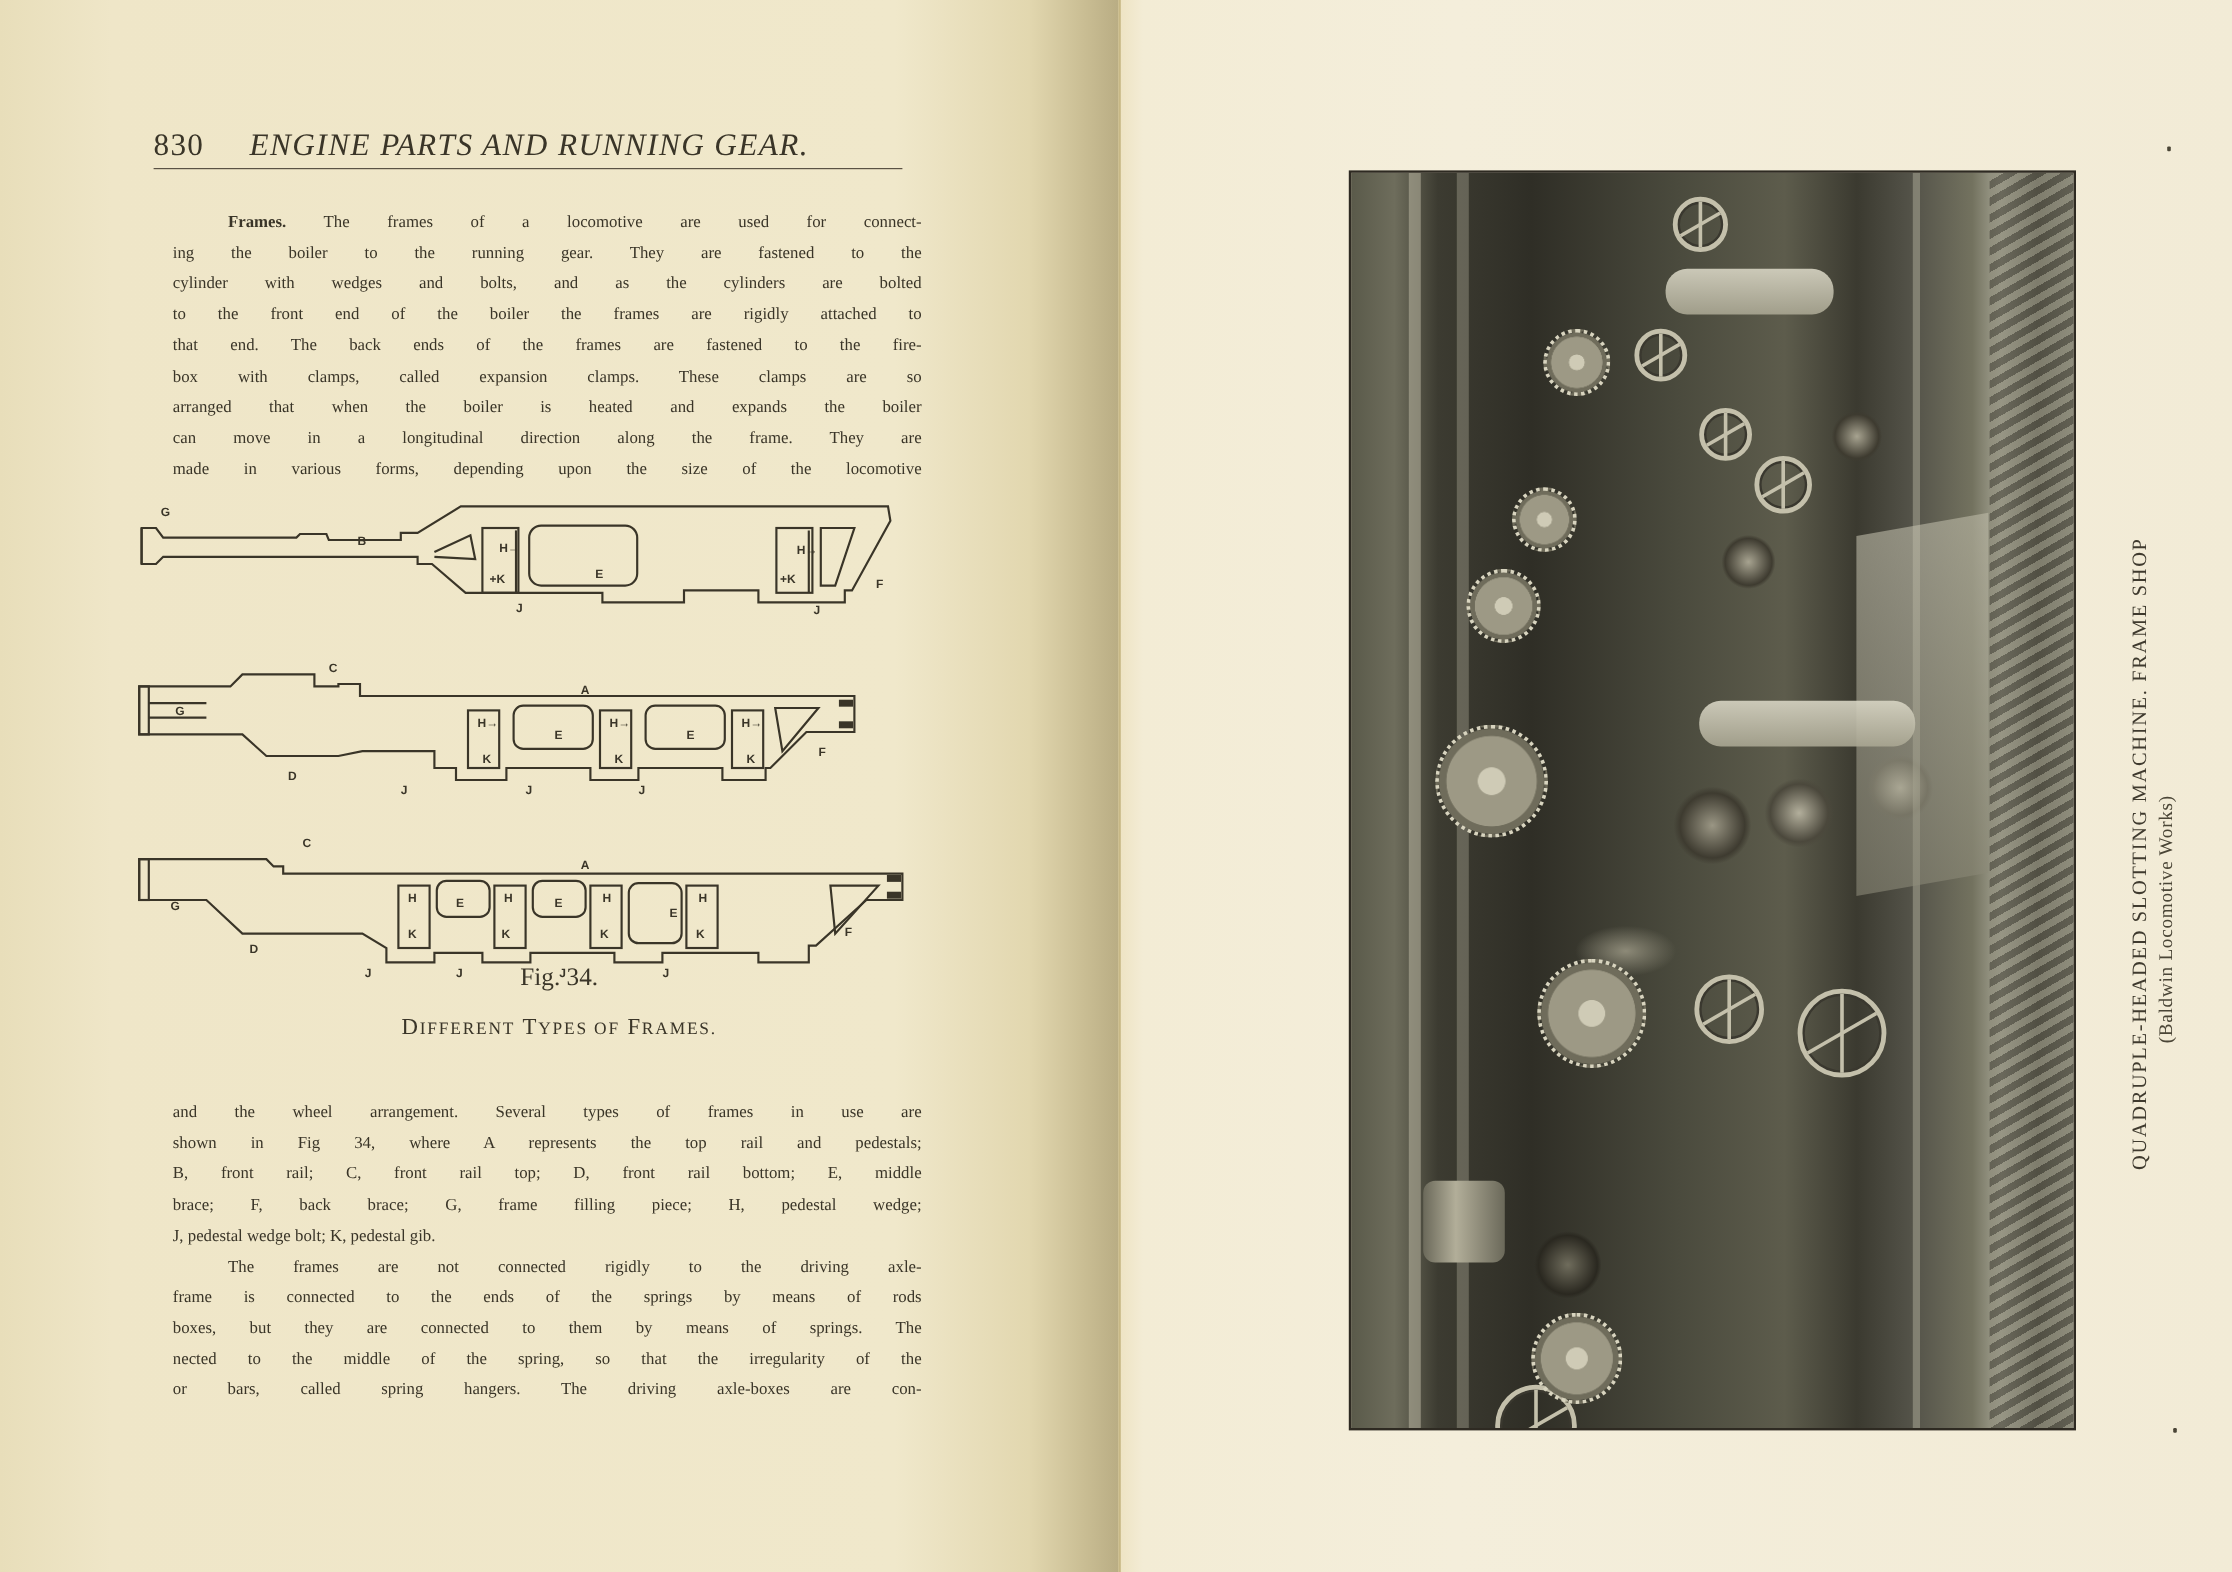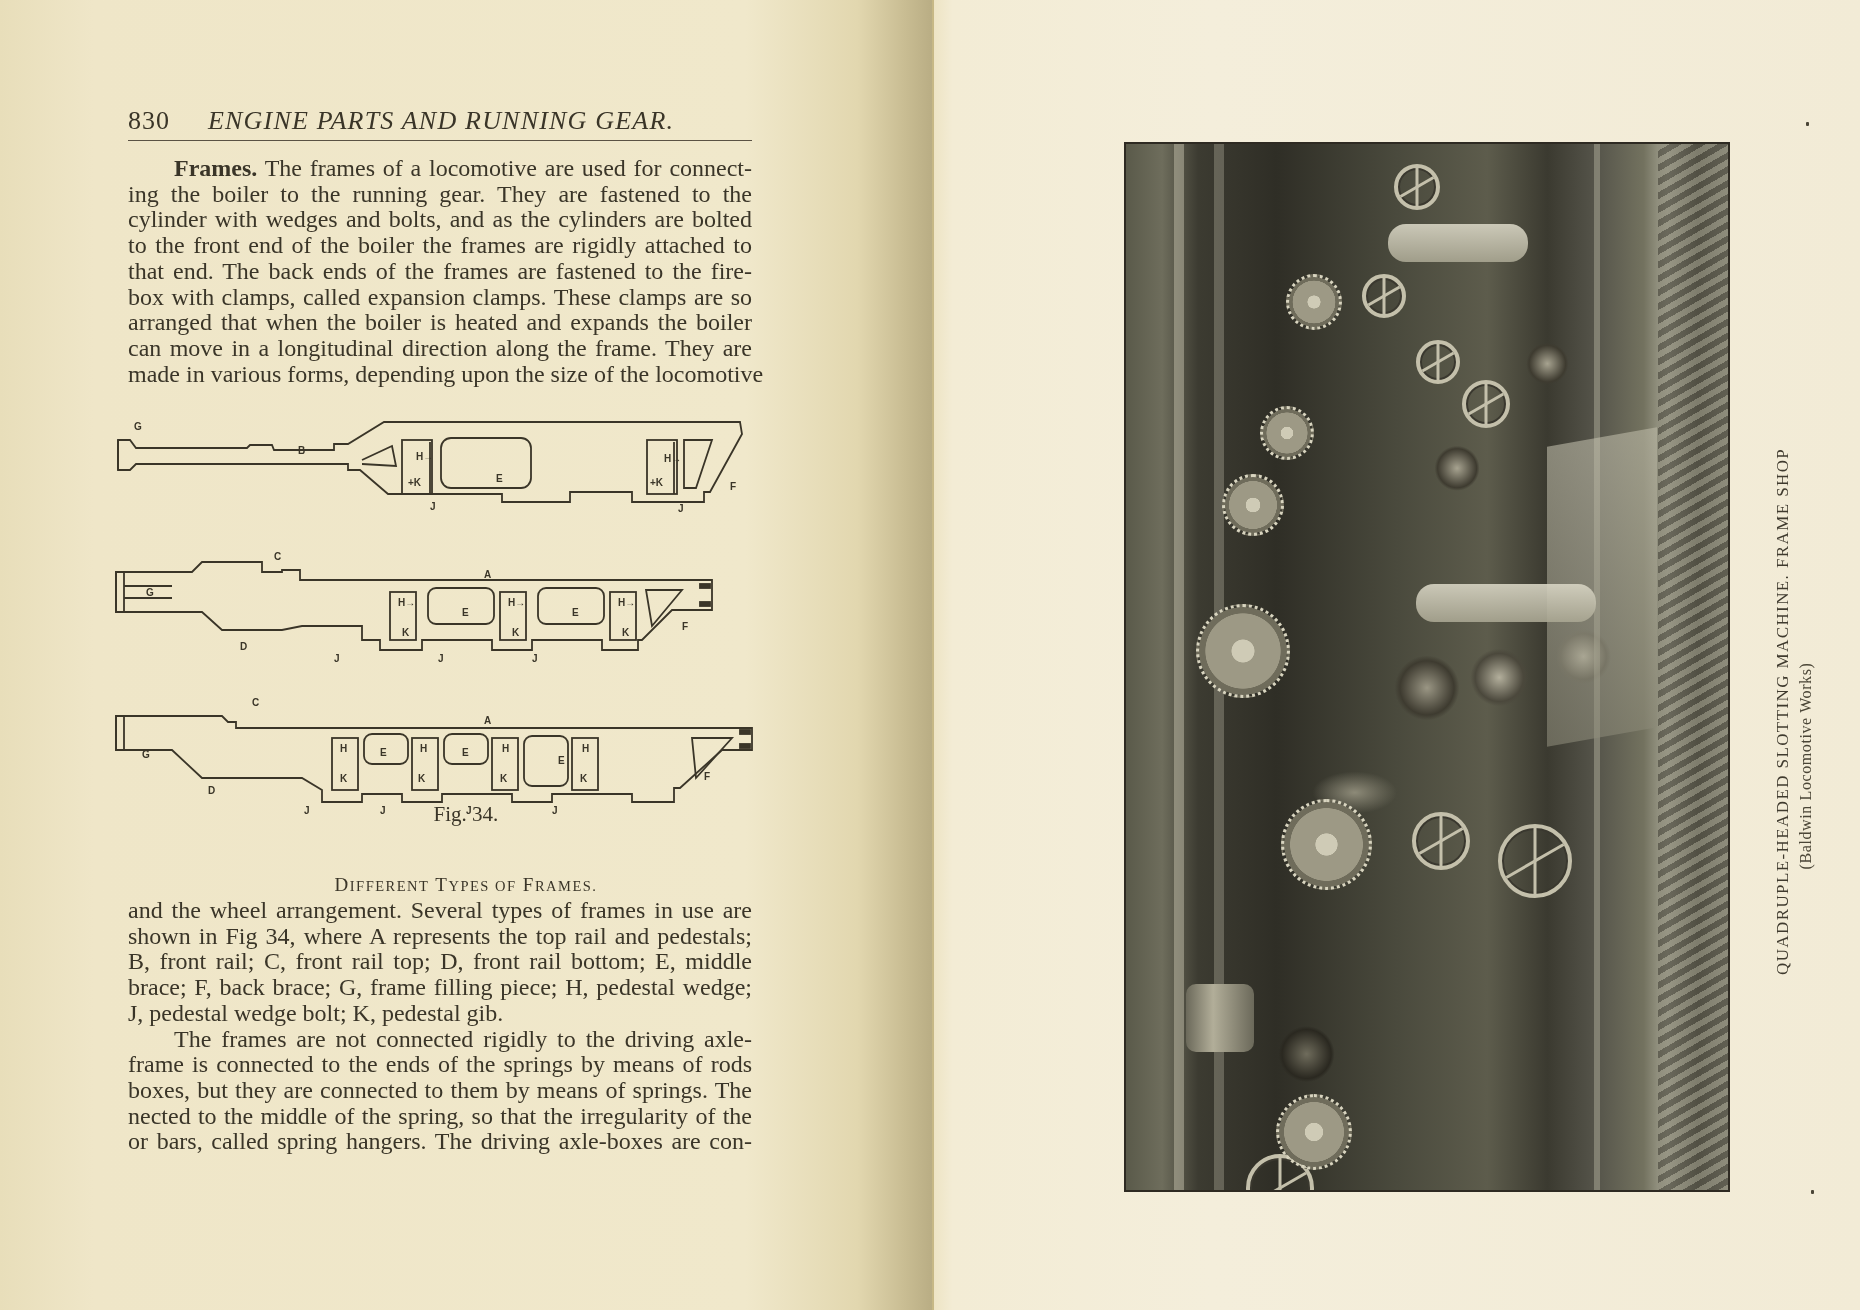--- a/index.html
+++ b/index.html
@@ -20,37 +20,37 @@
     border-left: 2px solid #c7b885;
   }
   .running-head {
     position: absolute; left: 128px; top: 100px; width: 624px; height: 40px;
     border-bottom: 1.5px solid #5a5244;
     font-size: 26px; letter-spacing: 1px;
   }
   .running-head .folio { position: absolute; left: 0; top: 6px; }
   .running-head .title { position: absolute; left: 80px; top: 6px; letter-spacing: 1.2px; font-style: italic; }
   .text-block {
-    position: absolute; left: 128px; width: 624px;
-    font-size: 24px; line-height: 25.7px;
-    text-align: justify; text-align-last: justify;
+    position: absolute; left: 144px; width: 624px;
+    font-size: 14px; line-height: 25.7px;
+    text-align: justify; text-align-last: justify; margin-top: 17px;
   }
   .text-block .line { display: block; white-space: nowrap; text-align: justify; text-align-last: justify; }
   .text-block .line.last { text-align-last: left; }
   .text-block .indent { padding-left: 46px; }
   .bold { font-weight: bold; }
   .fig-area { position: absolute; left: 112px; top: 420px; width: 660px; height: 400px; }
   .fig-area svg { position: absolute; left: 0; top: 0; }
   .fig-num {
     position: absolute; left: 0; width: 932px; top: 802px; text-align: center;
     font-size: 21px;
   }
   .fig-caption {
     position: absolute; left: 0; width: 932px; top: 846px; text-align: center;
-    font-size: 19px; letter-spacing: 1.5px; margin-top: 28px;
+    font-size: 19px; letter-spacing: 1.5px;
   }
   .fig-caption .sc { font-size: 14.5px; }
   .photo {
     position: absolute; left: 1124px; top: 142px; width: 606px; height: 1050px;
     border: 2px solid #2e2a22; box-sizing: border-box;
     background:
       radial-gradient(ellipse 60px 30px at 38% 62%, #8d8a78 0%, transparent 70%),
       radial-gradient(ellipse 45px 45px at 50% 52%, #9a9684 0%, #3e3b30 60%, transparent 72%),
       radial-gradient(ellipse 40px 40px at 62% 51%, #b3af9c 0%, #4b483c 60%, transparent 72%),
       radial-gradient(ellipse 38px 38px at 76% 49%, #b5b19e 0%, #4b483c 60%, transparent 72%),

